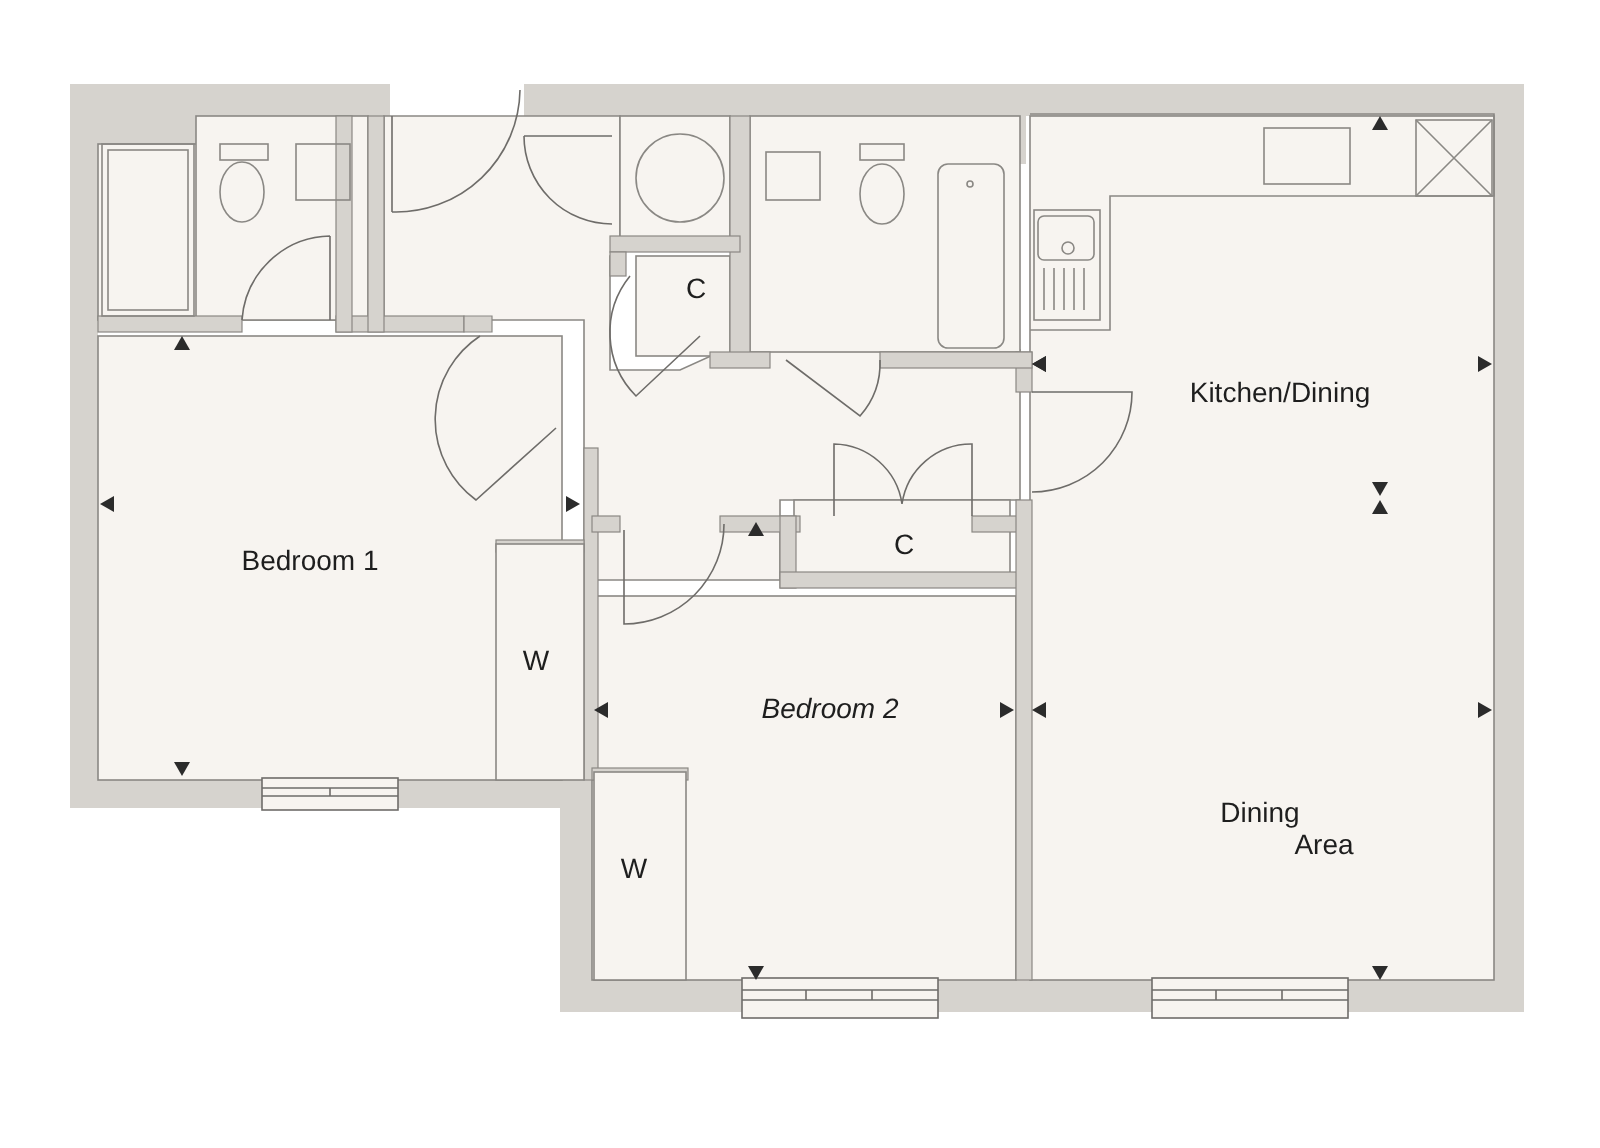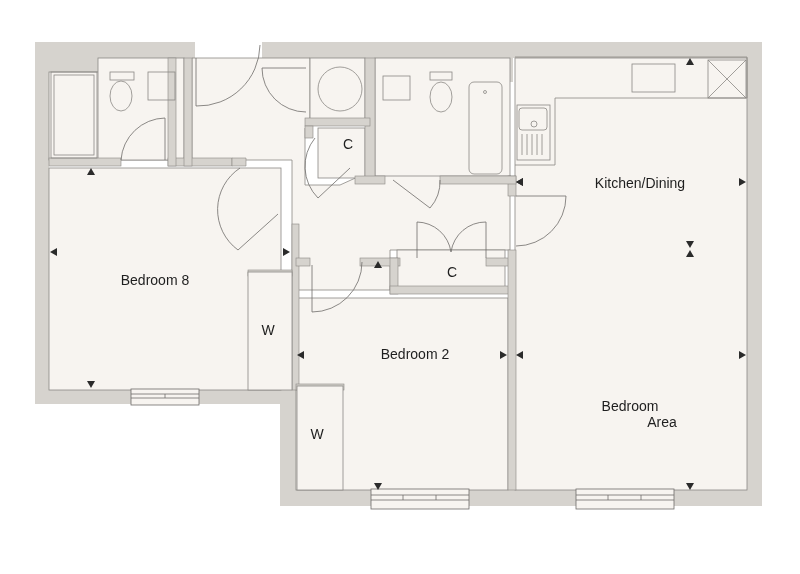--- a/index.html
+++ b/index.html
@@ -130,21 +130,21 @@
     <path d="M690 250 l-4 7 h8 z"></path>
     <path d="M690 490 l-4 -7 h8 z"></path>
     <path d="M516 182 l7 -4 v8 z"></path>
     <path d="M746 182 l-7 -4 v8 z"></path>
     <path d="M516 355 l7 -4 v8 z"></path>
     <path d="M746 355 l-7 -4 v8 z"></path>
     <path d="M516 182 l7 -4 v8 z"></path>
   </g>
 </svg>
 
-<div class="lbl" style="left:110px;top:272px;width:90px;">Bedroom 8</div>
-<div class="lbl" style="left:370px;top:346px;width:90px;">Bedroom 2</div>
-<div class="lbl" style="left:580px;top:175px;width:120px;">Kitchen/Dining</div>
-<div class="lbl" style="left:600px;top:398px;width:60px;">Bedroom</div>
+<div class="lbl" style="left:110px;top:272px;width:90px;">Bedroom 1</div>
+<div class="lbl" style="left:370px;top:346px;width:90px;font-style:italic;">Bedroom 2</div>
+<div class="lbl" style="left:580px;top:188px;width:120px;">Kitchen/Dining</div>
+<div class="lbl" style="left:600px;top:398px;width:60px;">Dining</div>
 <div class="lbl" style="left:632px;top:414px;width:60px;">Area</div>
 <div class="lbl" style="left:338px;top:136px;width:20px;">C</div>
 <div class="lbl" style="left:442px;top:264px;width:20px;">C</div>
 <div class="lbl" style="left:258px;top:322px;width:20px;">W</div>
 <div class="lbl" style="left:307px;top:426px;width:20px;">W</div>
 
 </body></html>

